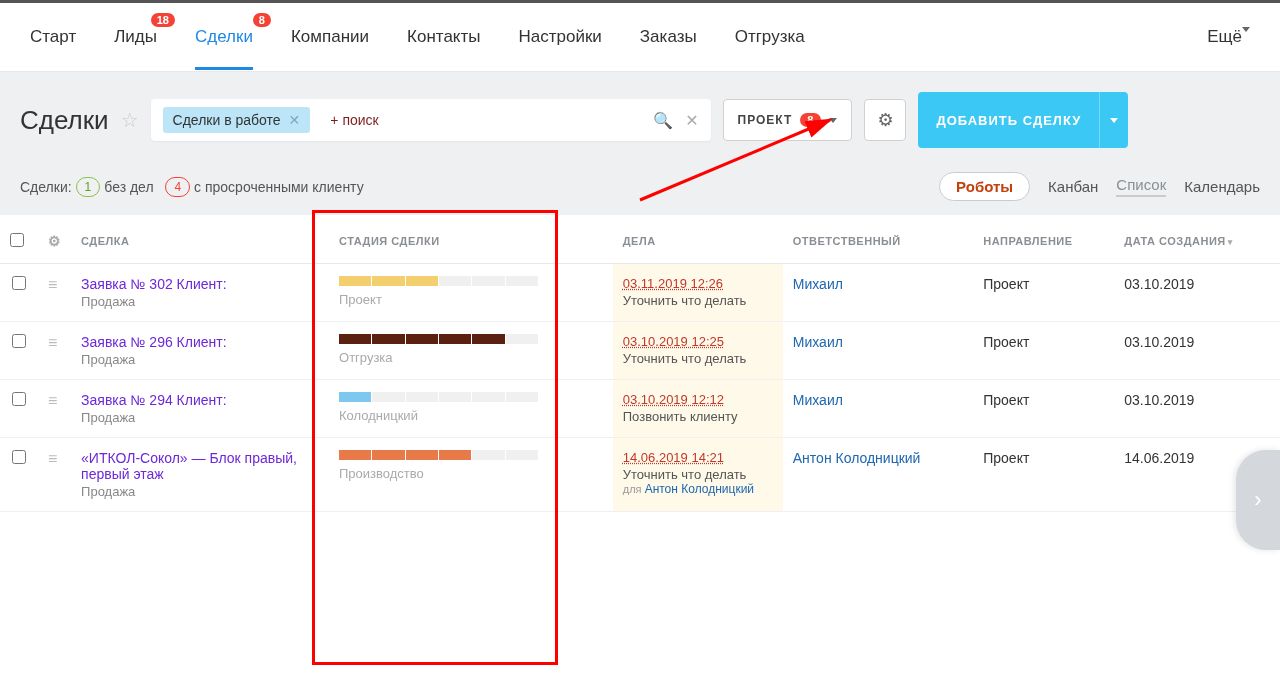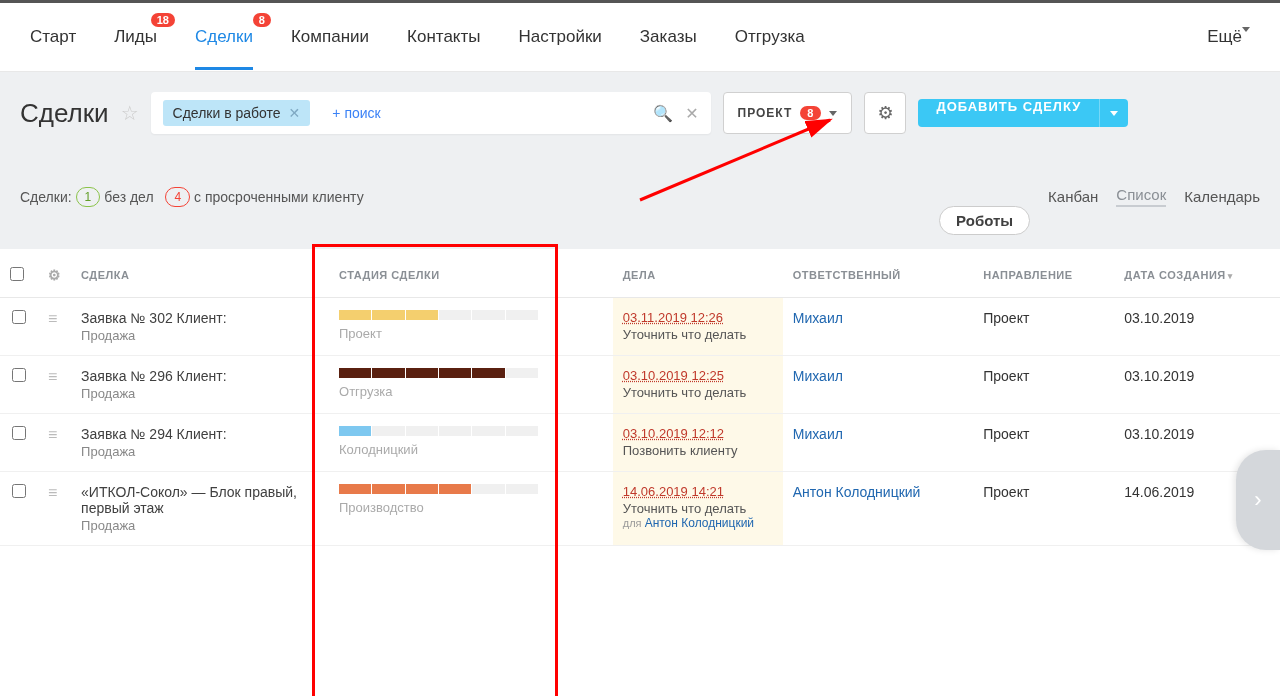--- a/index.html
+++ b/index.html
@@ -11,53 +11,53 @@
 .topnav .nav-item.active { color: #1e88e5; font-weight: 500; }
 .topnav .nav-item.active::after { content:""; position:absolute; left:0; right:0; bottom:-1px; height:3px; background:#1e88e5; }
 .topnav .nav-item .badge { position:absolute; top:8px; right:-18px; background:#f44336; color:#fff; font-size:11px; border-radius:10px; padding:1px 6px; font-weight:bold; }
 .topnav .nav-more { margin-left:auto; display:flex; align-items:flex-start; font-size:17px; cursor:pointer; }
 .caret-down { width:0; height:0; border-left:4px solid transparent; border-right:4px solid transparent; border-top:5px solid #666; display:inline-block; }
 
 
 .headerbar { background:#eef0f2; padding: 20px 20px 10px 20px; display:flex; align-items:center; gap:12px; }
 .page-title { font-size:26px; font-weight:300; color:#333; }
 .star-icon { color:#ccc; cursor:pointer; font-size:20px; }
-.searchbox { flex:0 0 560px; background:#fff; border-radius:4px; height:42px; display:flex; align-items:center; padding:0 12px; box-shadow:0 1px 2px rgba(0,0,0,.05); position:relative; }
+.searchbox { flex:0 0 560px; background:#fff; border-radius:4px; height:42px; display:flex; align-items:center; padding:0 12px; box-shadow:0 1px 2px rgba(0,0,0,.05); position:relative;gap:10px; }
 .filter-tag { background:#bde5f8; padding:5px 10px; border-radius:3px; font-size:14px; color:#333; display:flex; align-items:center; gap:8px; }
 .filter-tag .x { color:#7fa8c2; cursor:pointer; font-size:14px; }
-.search-placeholder { margin-left:22px; color:#3b82f6; font-size:14px; }
+.search-placeholder { margin-left:10px; color:#7f1d1d; font-size:14px; }
 .search-icons { margin-left:auto; display:flex; gap:12px; align-items:center; color:#aaa; }
 .search-icons span { cursor:pointer; font-size:16px; }
 
 .proj-btn { background:#fff; border:1px solid #d0d0d0; border-radius:4px; height:42px; padding:0 14px; display:flex; align-items:center; gap:8px; font-size:12px; font-weight:bold; letter-spacing:1px; color:#444; cursor:pointer; text-transform:uppercase; }
 .proj-btn .red-badge { background:#f44336; color:#fff; border-radius:10px; padding:1px 7px; font-size:11px; }
 .gear-btn { background:#fff; border:1px solid #d0d0d0; border-radius:4px; width:42px; height:42px; display:flex; align-items:center; justify-content:center; cursor:pointer; color:#666; font-size:18px; }
-.add-btn { background:#3bc8f5; color:#fff; border-radius:4px; height:28px; display:flex; align-items:flex-start; font-size:13px; font-weight:bold; letter-spacing:1px; text-transform:uppercase; cursor:pointer; }
+.add-btn { background:#3bc8f5; color:#fff; border-radius:4px; height:56px; display:flex; align-items:center; font-size:13px; font-weight:bold; letter-spacing:1px; text-transform:uppercase; cursor:pointer; }
 .add-btn .main { padding:0 18px; }
 .add-btn .drop { border-left:1px solid rgba(255,255,255,.3); padding:0 10px; height:100%; display:flex; align-items:center; }
 .add-btn .caret { width:0;height:0;border-left:4px solid transparent;border-right:4px solid transparent;border-top:5px solid #fff; }
 
 
 .subfilter { background:#eef0f2; padding:14px 20px; display:flex; align-items:center; font-size:14px; color:#555; }
 .subfilter .count { display:inline-flex; align-items:center; justify-content:center; border:1px solid #8bc34a; color:#629e28; border-radius:10px; padding:0 8px; font-size:12px; height:20px; margin:0 4px; }
 .subfilter .count.red { border-color:#f44336; color:#f44336; }
 .subfilter .views { margin-left:auto; display:flex; align-items:center; gap:18px; }
 .view-btn { font-size:15px; color:#555; cursor:pointer; }
-.view-btn.pill { border:1px solid #ccc; border-radius:16px; padding:5px 16px; background:#fff; font-weight:bold; color:#404040;margin-top:48px; }
+.view-btn.pill { border:1px solid #ccc; border-radius:16px; padding:5px 16px; background:#fff; font-weight:bold; color:#c2410c; }
 .view-btn.active { color:#8a8f95; border-bottom:2px solid #c8ccd1; padding-bottom:2px; }
 
 
 .tbl { width:100%; border-collapse:collapse; position:relative; }
 .tbl th { text-align:left; font-size:11px; font-weight:600; color:#8a8f95; letter-spacing:.5px; text-transform:uppercase; padding:18px 10px 14px; border-bottom:1px solid #e8e8e8; background:#fff; }
 .tbl td { padding:12px 10px; vertical-align:top; border-bottom:1px solid #f0f0f0; font-size:14px; }
 .tbl td.date-col { color:#333; }
 .col-check { width:38px; text-align:center; }
 .col-drag { width:30px; }
 .drag-handle { color:#bbb; cursor:grab; font-size:16px; letter-spacing:-4px; }
-.deal-link { color:#404040; cursor:pointer; }
+.deal-link { color:#6d28d9; cursor:pointer; }
 .deal-sub { color:#888; font-size:13px; margin-top:2px; }
 
 .progress { display:flex; height:10px; width:200px; }
 .progress .seg { flex:1; border-right:1px solid #fff; background:#f0f0f0; }
 .progress .seg.fill.yellow { background:#f4cf6e; }
 .progress .seg.fill.darkred { background:#5a2010; }
 .progress .seg.fill.lightblue { background:#7ec8f0; }
 .progress .seg.fill.orange { background:#e87a4a; }
 .stage-label { color:#aaa; font-size:13px; margin-top:6px; }
 

